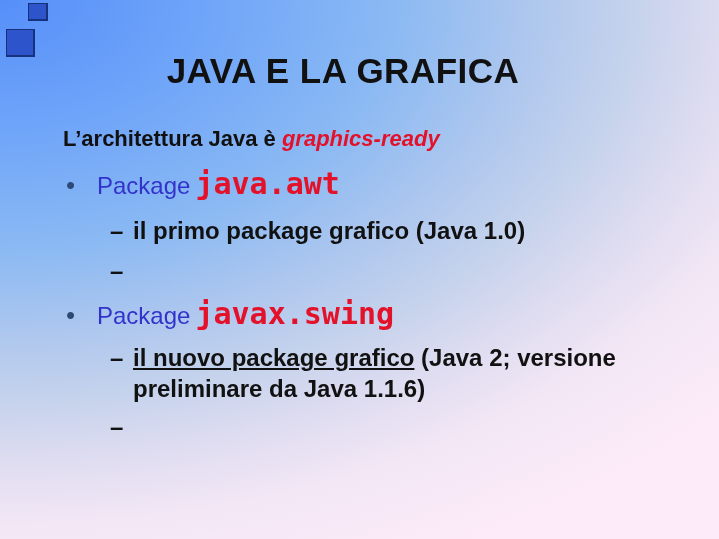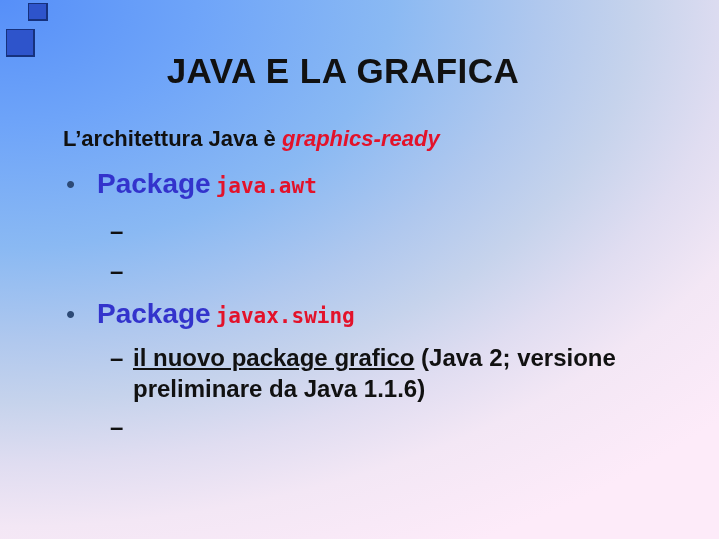--- a/index.html
+++ b/index.html
@@ -62,26 +62,26 @@
   .bullet.b1 { top: 166px; }
   .bullet.b2 { top: 296px; }
   .bullet .dot {
     display: inline-block;
     width: 31px;
     padding-left: 3px;
     font-size: 26px;
     color: var(--bullet_dot, #2d4a76);
   }
   .bullet .pkg-label {
-    font-size: 28px; font-weight: bold;
+    font-size: 24px; font-weight: normal;
     color: var(--package_label, #3333cc);
   }
   .bullet .pkg-code {
     font-family: "DejaVu Sans Mono", monospace;
-    font-size: 21px; font-weight: bold;
+    font-size: 30px; font-weight: bold;
     color: var(--code_text, #e3122a);
     margin-left: 5px;
   }
 
   .sub {
     position: absolute;
     left: 110px;
     width: 520px;
     padding-left: 23px;
     box-sizing: content-box;
@@ -104,21 +104,21 @@
 
 <div class="decor-square small"></div>
 <div class="decor-square large"></div>
 
 <div class="title">JAVA E LA GRAFICA</div>
 
 <div class="intro"><span>L’architettura Java è </span><span class="emph">graphics-ready</span></div>
 
 <div class="bullet b1"><span class="dot">•</span><span class="pkg-label">Package</span><span class="pkg-code">java.awt</span></div>
 
-<div class="sub s1a"><span class="dash">–</span></div>
+<div class="sub s1a"><span class="dash">–</span><span>il primo package grafico (Java 1.0)</span></div>
 
 <div class="sub s1b"><span class="dash">–</span></div>
 
 <div class="bullet b2"><span class="dot">•</span><span class="pkg-label">Package</span><span class="pkg-code">javax.swing</span></div>
 
 <div class="sub s2a"><span class="dash">–</span><span class="underlined">il nuovo package grafico</span><span> (Java 2; versione preliminare da Java 1.1.6)</span></div>
 
 <div class="sub s2b"><span class="dash">–</span></div>
 
 </body></html>

